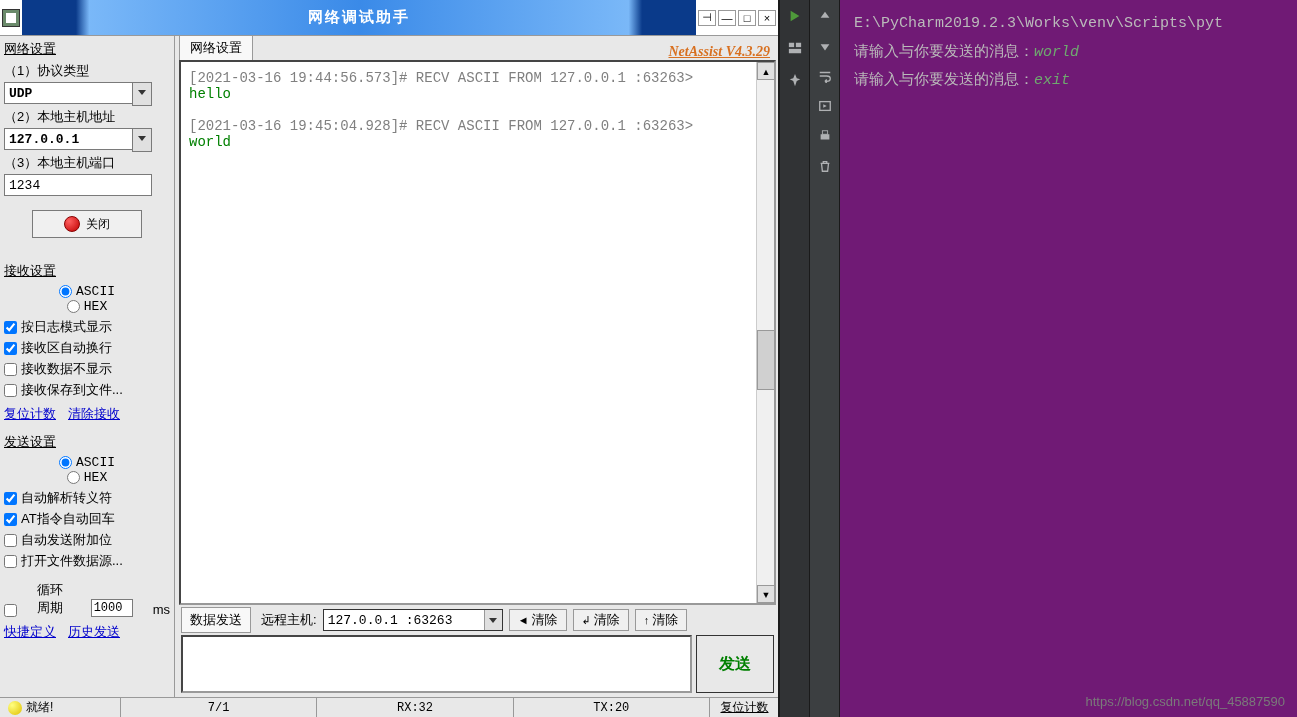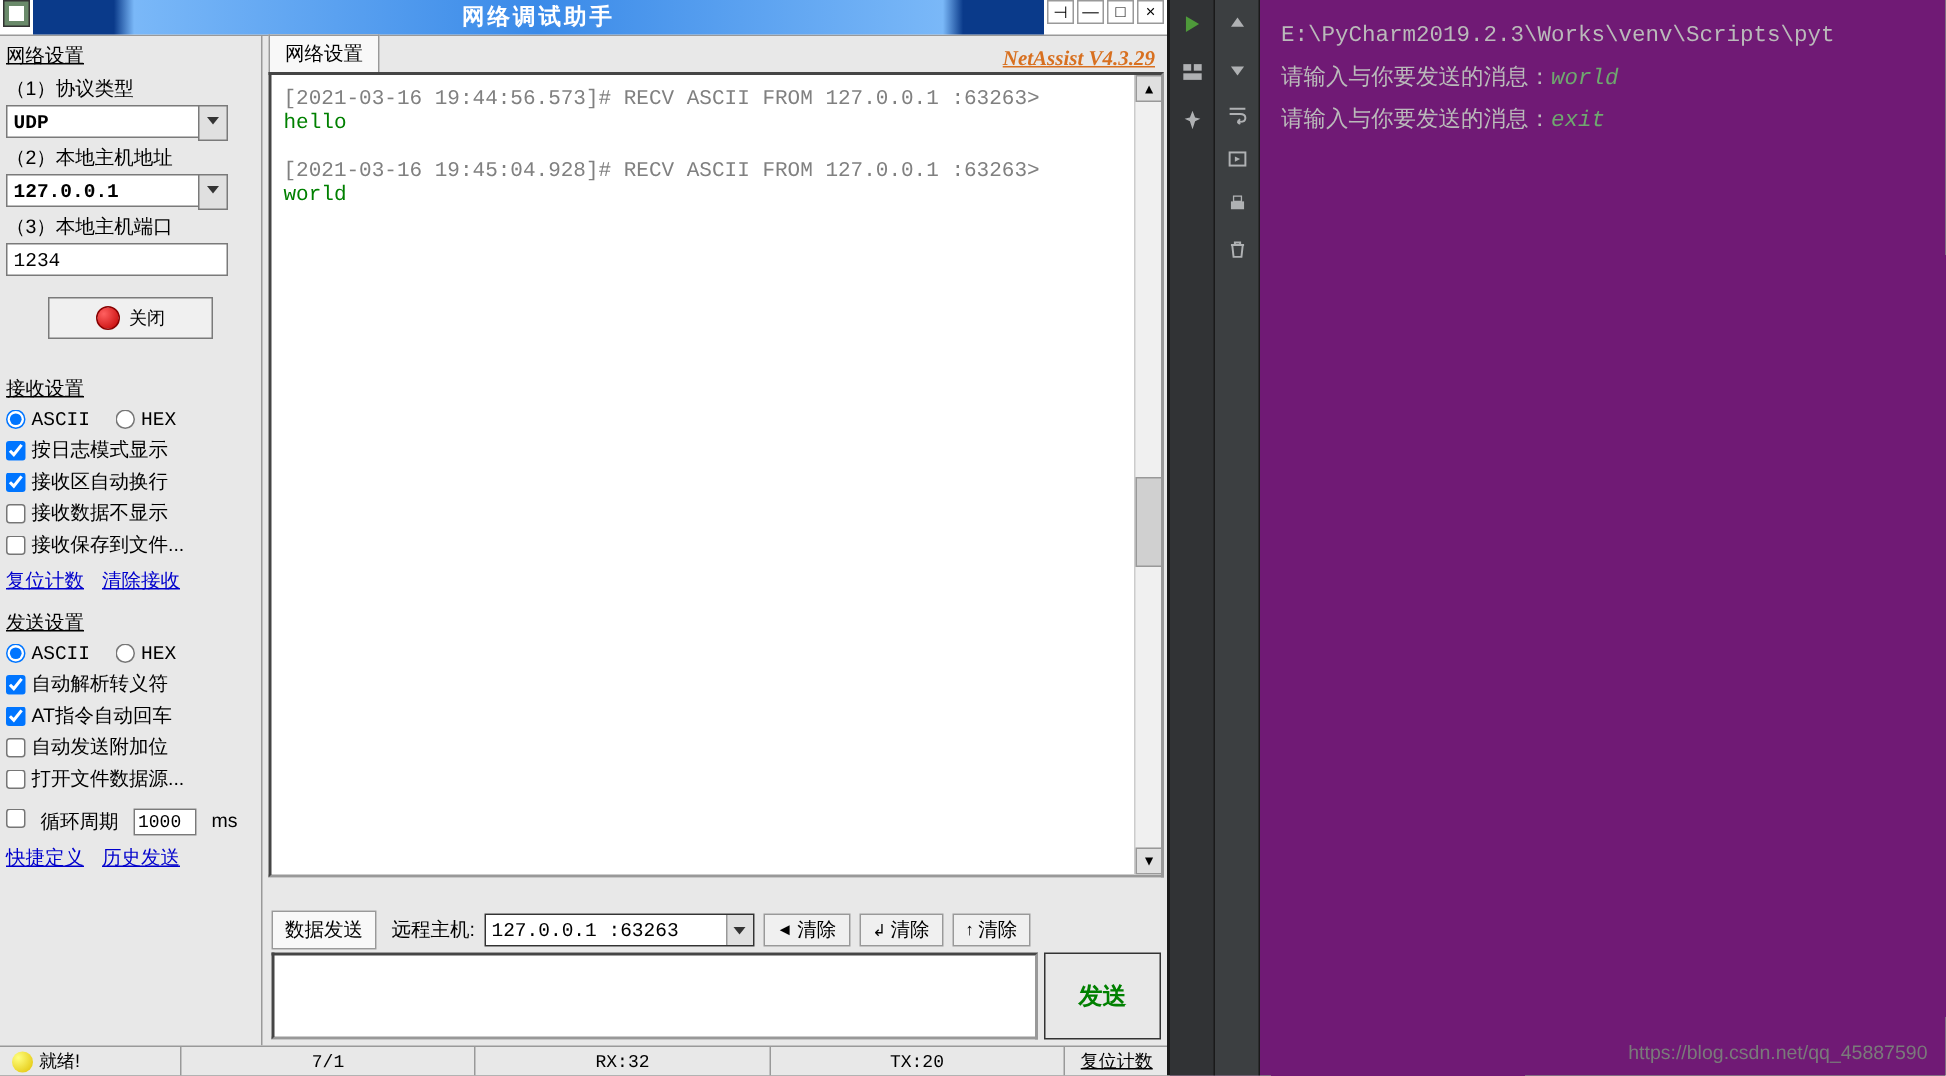--- a/index.html
+++ b/index.html
@@ -2,21 +2,21 @@
 <html><head>
 <meta charset="utf-8">
 <style>
 * { box-sizing: border-box; margin: 0; padding: 0; }
 body { font-family: "Microsoft YaHei", SimSun, sans-serif; font-size: 12px; background: #2b2b2b; width: 1297px; height: 717px; overflow: hidden; position: relative; }
 
 
 .netassist { position: absolute; left: 0; top: 0; width: 780px; height: 717px; background: #e8e8e8; display: flex; flex-direction: column; }
 
 
-.titlebar { height: 24px; background: #fff; display: flex; align-items: flex-start; border-bottom: 1px solid #999; }
+.titlebar { height: 36px; background: #fff; display: flex; align-items: center; border-bottom: 1px solid #999; }
 .titlebar-icon { width: 18px; height: 18px; margin-left: 2px; background: #6a8a6a; border: 1px solid #333; position: relative; }
 .titlebar-icon::after { content: ""; position: absolute; inset: 3px; background: #fff; }
 .titlebar-gradient { flex: 1; height: 100%; background: linear-gradient(to right, #0a3a8a 0%, #0a3a8a 8%, #7ab8f8 10%, #3a8ae8 50%, #7ab8f8 90%, #0a3a8a 92%, #0a3a8a 100%); display: flex; align-items: center; justify-content: center; margin: 0 2px; }
 .titlebar-title { color: #fff; font-size: 15px; font-weight: bold; letter-spacing: 2px; }
 .titlebar-buttons { display: flex; gap: 2px; padding-right: 4px; }
 .titlebar-btn { width: 18px; height: 16px; background: #fff; border: 1px solid #999; display: flex; align-items: center; justify-content: center; font-size: 11px; cursor: pointer; }
 
 
 .main-content { flex: 1; display: flex; background: #e8e8e8; }
 
@@ -27,48 +27,48 @@
 .sidebar-label { font-size: 13px; color: #000; margin: 4px 0 2px 0; }
 .sidebar-combo { width: 130px; height: 22px; background: #fff; border: 1px solid #7a7a7a; border-right: none; display: flex; align-items: center; padding-left: 4px; font-family: "Courier New", monospace; font-size: 13px; position: relative; font-weight: bold; }
 .sidebar-combo::after { content: ""; position: absolute; right: -18px; top: -1px; width: 18px; height: 22px; background: #e0e0e0; border: 1px solid #7a7a7a; }
 .sidebar-combo-arrow { position: absolute; right: -12px; top: 7px; width: 0; height: 0; border-left: 4px solid transparent; border-right: 4px solid transparent; border-top: 5px solid #333; z-index: 1; }
 .sidebar-input { width: 148px; height: 22px; background: #fff; border: 1px solid #7a7a7a; padding-left: 4px; font-family: "Courier New", monospace; font-size: 13px; }
 
 .close-btn-wrap { display: flex; justify-content: center; margin: 14px 0; }
 .close-btn { width: 110px; height: 28px; background: #f0f0f0; border: 1px solid #7a7a7a; display: flex; align-items: center; justify-content: center; gap: 6px; cursor: pointer; }
 .close-btn-dot { width: 16px; height: 16px; border-radius: 50%; background: radial-gradient(circle at 30% 30%, #ff6060, #c00000); border: 1px solid #800; }
 
-.radio-row { display: flex; gap: 17px; align-items: center; margin: 4px 0; }
+.radio-row { display: flex; gap: 0; align-items: center; margin: 4px 0; flex-direction: column; }
 .radio-item { display: flex; align-items: center; gap: 4px; font-family: "Courier New", monospace; font-size: 13px; }
 .radio-item input { margin: 0; }
 .check-item { display: flex; align-items: center; gap: 4px; font-size: 13px; margin: 3px 0; }
 .check-item input { margin: 0; }
 
 .link-row { display: flex; gap: 12px; margin-top: 6px; }
 .link-row a { color: #0000cc; text-decoration: underline; font-size: 13px; cursor: pointer; }
 
-.cycle-row { display: flex; align-items: flex-start; gap: 10px; font-size: 13px; margin-top: 11px; }
+.cycle-row { display: flex; align-items: flex-end; gap: 20px; font-size: 13px; margin-top: 11px; }
 .cycle-input { width: 42px; height: 18px; border: 1px solid #7a7a7a; background: #fff; font-family: "Courier New", monospace; font-size: 12px; text-align: left; padding-left: 2px; }
 
 
 .content { flex: 1; display: flex; flex-direction: column; }
 .tab-row { height: 24px; display: flex; align-items: flex-end; padding-left: 4px; }
 .tab { padding: 3px 10px; background: #f8f8f8; border: 1px solid #999; border-bottom: none; font-size: 13px; }
 .version-link { margin-left: auto; margin-right: 10px; color: #d87020; font-style: italic; font-weight: bold; font-size: 14px; text-decoration: underline; font-family: "Times New Roman", serif; }
 
 .log-area { flex: 1; background: #fff; border: 2px inset #999; margin: 0 4px; padding: 8px; font-family: "Courier New", monospace; font-size: 14px; position: relative; overflow: hidden; }
 .log-line-meta { color: #808080; }
 .log-line-data { color: #008000; }
 .log-scrollbar { position: absolute; right: 0; top: 0; bottom: 0; width: 18px; background: #f0f0f0; border-left: 1px solid #ccc; }
 .log-scrollbar-btn { width: 18px; height: 18px; background: #e0e0e0; border: 1px solid #999; display: flex; align-items: center; justify-content: center; }
 .log-scrollbar-btn.top { position: absolute; top: 0; }
 .log-scrollbar-btn.bot { position: absolute; bottom: 0; }
 .log-scrollbar-thumb { position: absolute; top: 268px; width: 18px; height: 60px; background: #d0d0d0; border: 1px solid #999; }
 
-.send-row { height: 30px; display: flex; align-items: center; gap: 6px; padding: 0 6px; margin-top: 20px; }
+.send-row { height: 30px; display: flex; align-items: center; gap: 6px; padding: 0 6px; margin-top: 0; }
 .send-tab { padding: 3px 8px; background: #f8f8f8; border: 1px solid #999; font-size: 13px; }
 .send-label { font-size: 13px; margin-left: 4px; }
 .send-combo { width: 180px; height: 22px; background: #fff; border: 1px solid #333; display: flex; align-items: center; padding-left: 4px; font-family: "Courier New", monospace; font-size: 13px; position: relative; }
 .send-combo-btn { position: absolute; right: 0; top: 0; width: 18px; height: 20px; background: #e0e0e0; border-left: 1px solid #999; display: flex; align-items: center; justify-content: center; }
 .send-combo-btn::after { content: ""; width: 0; height: 0; border-left: 4px solid transparent; border-right: 4px solid transparent; border-top: 5px solid #333; }
 .clear-btn { height: 22px; padding: 0 8px; background: #f0f0f0; border: 1px solid #999; display: flex; align-items: center; gap: 3px; font-size: 13px; cursor: pointer; }
 .clear-arrow { font-size: 11px; }
 
 .send-input-row { display: flex; padding: 0 6px 4px 6px; gap: 4px; }
 .send-input { flex: 1; height: 58px; background: #fff; border: 2px inset #999; }

